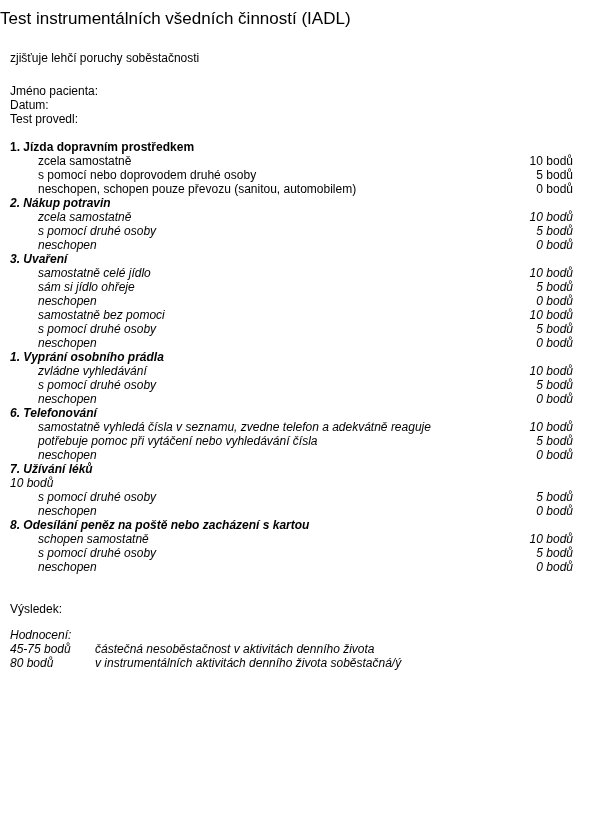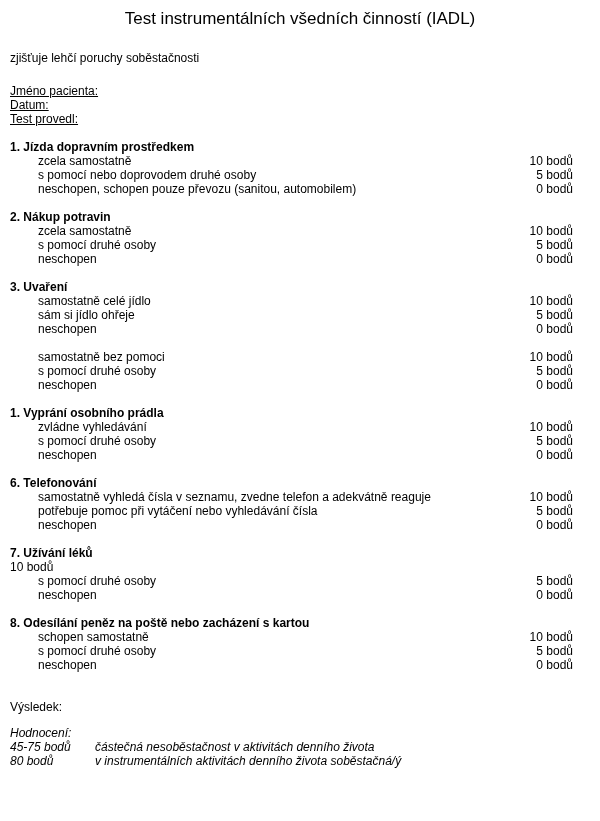--- a/index.html
+++ b/index.html
@@ -11,27 +11,26 @@
     font-size: 12px;
     line-height: 14px;
     color: #000000;
     overflow: hidden;
   }
   .doc { padding-top: 6px; }
   .title {
     font-size: 17px;
     line-height: 26px;
     font-weight: 400;
-    text-align: center;
   }
   .content { margin-left: 10px; margin-right: 27px; }
   .subtitle { margin-top: 19px; }
-  .fields { margin-top: 19px; text-decoration: underline; }
+  .fields { margin-top: 19px; }
   .sections { margin-top: 14px; }
-  .section + .section { margin-top: 14px; }
+  .section + .section { margin-top: 0; font-style: italic; }
   .section-title { font-weight: bold; }
   .item-row { display: flex; justify-content: space-between; align-items: center; }
   .item-label { padding-left: 28px; }
   .item-points { text-align: right; white-space: nowrap; }
   .result { margin-top: 28px; }
   .scoring { margin-top: 12px; font-style: italic; }
   .score-row { display: flex; }
   .score-range { width: 85px; flex-shrink: 0; }
   .score-desc { flex: 1; }
 </style>

